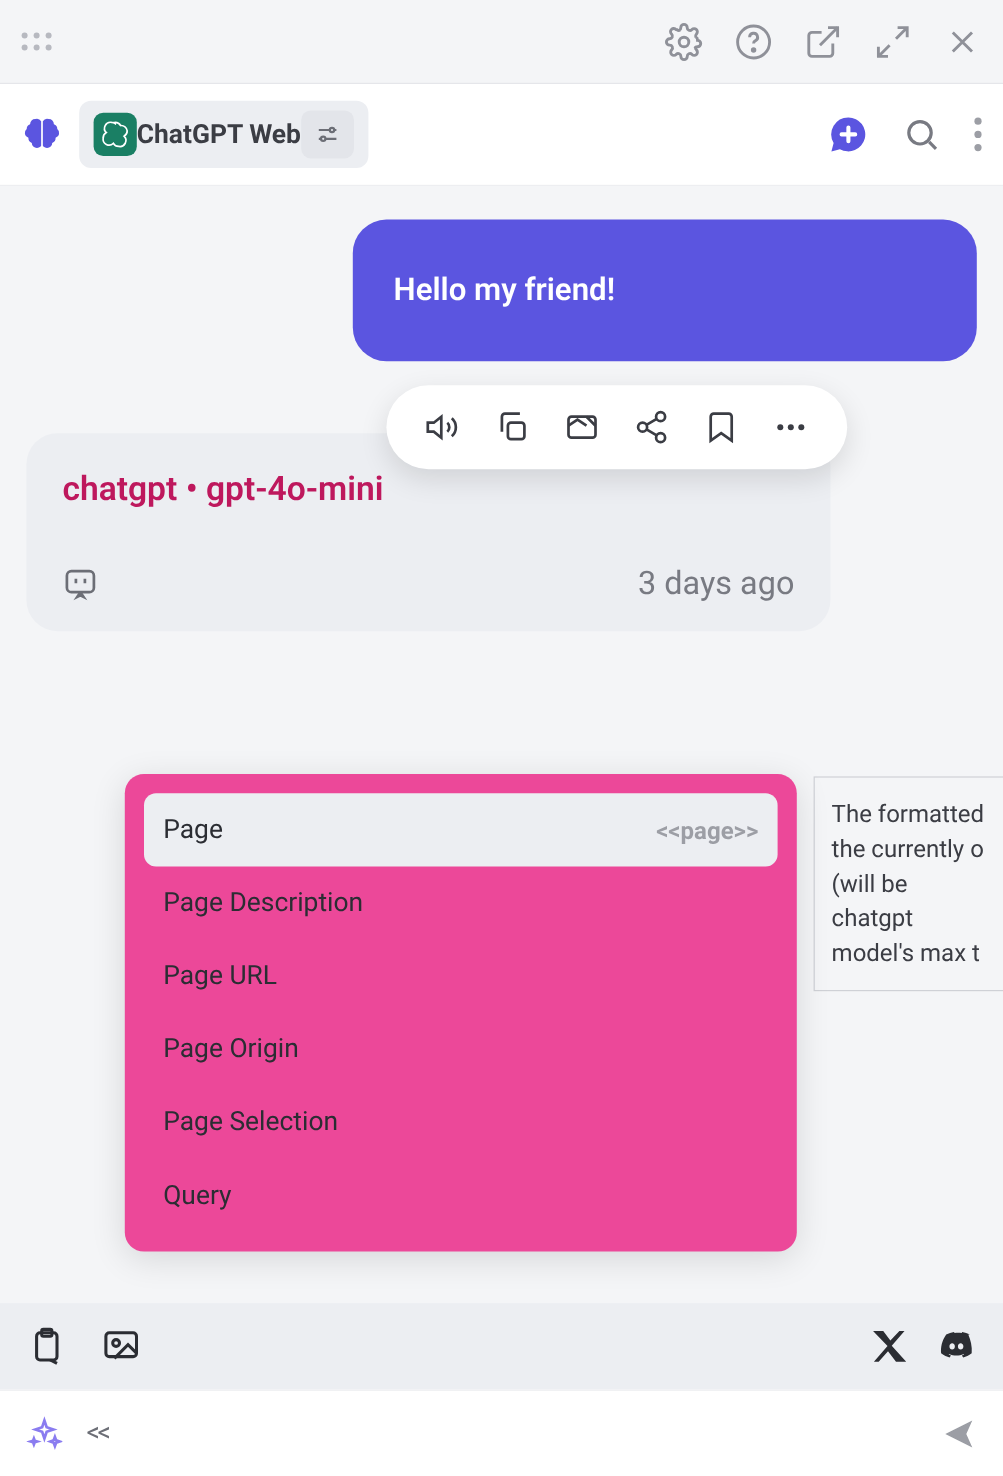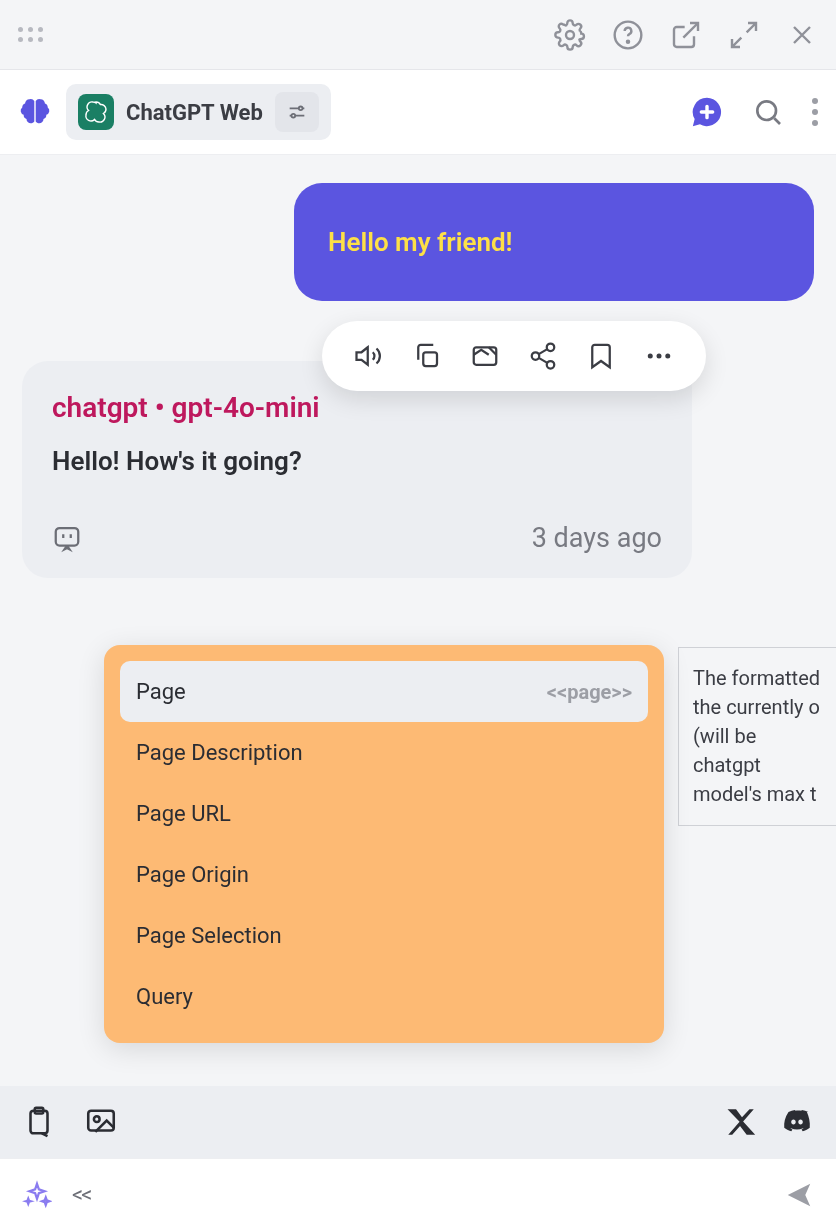--- a/index.html
+++ b/index.html
@@ -47,21 +47,21 @@
     padding: 0 18px;
     gap: 14px;
   }
   .brain-icon { width: 34px; height: 34px; color: #5b55e0; }
   .model-chip {
     display: flex;
     align-items: center;
     background: #eceef2;
     border-radius: 10px;
     padding: 8px 12px;
-    gap: 12px;
+    gap: 0;
   }
   .chatgpt-badge {
     width: 36px; height: 36px;
     background: #1a7f64;
     border-radius: 8px;
     display:flex;align-items:center;justify-content:center;
     color:#fff;
   }
   .model-name { font-size: 22px; font-weight: 700; color: #3b3d44; }
   .sliders-box {
@@ -81,21 +81,21 @@
   .chat {
     padding: 28px 22px 0 22px;
     position: relative;
     background: #f4f5f7;
     height: 905px;
   }
   .user-bubble {
     margin-left: auto;
     max-width: 520px;
     background: #5b55e0;
-    color: #fde047;
+    color: #ffffff;
     border-radius: 28px;
     padding: 44px 34px;
     font-size: 26px;
     font-weight: 600;
     position: relative;
   }
 
   .action-pill {
     position: absolute;
     left: 322px;
@@ -121,21 +121,21 @@
   .assistant-footer { margin-top: 46px; display:flex; align-items:center; justify-content:space-between; }
   .quote-icon { width: 30px; height: 30px; color:#6c6e76; }
   .timestamp { font-size: 27px; color:#787a82; }
 
   
   .dropdown {
     position: absolute;
     left: 104px;
     top: 490px;
     width: 560px;
-    background: #fdba74;
+    background: #ec4899;
     border-radius: 16px;
     box-shadow: 0 6px 28px rgba(0,0,0,0.12);
     padding: 16px;
     z-index: 20;
   }
   .dd-item {
     font-size: 22px;
     color:#2b2d33;
     padding: 18px 16px;
     border-radius: 10px;
@@ -281,21 +281,20 @@
       </svg>
     <svg class="ai" viewBox="0 0 24 24" fill="currentColor">
         <circle cx="5" cy="12" r="2"></circle>
         <circle cx="12" cy="12" r="2"></circle>
         <circle cx="19" cy="12" r="2"></circle>
       </svg>
   </div>
 
   <div class="assistant-card">
     <div class="assistant-meta">chatgpt • gpt-4o-mini</div>
-    <div class="assistant-text">Hello! How's it going?</div>
     <div class="assistant-footer">
       <svg class="quote-icon" viewBox="0 0 24 24" fill="none" stroke="currentColor" stroke-width="1.8">
           <rect x="3" y="4" width="18" height="14" rx="3"></rect>
           <path d="M9 9v3M15 9v3M12 18l-2 3 2-1 2 1-2-3"></path>
         </svg>
       <span class="timestamp">3 days ago</span>
     </div>
   </div>
 
   <div class="dropdown">

